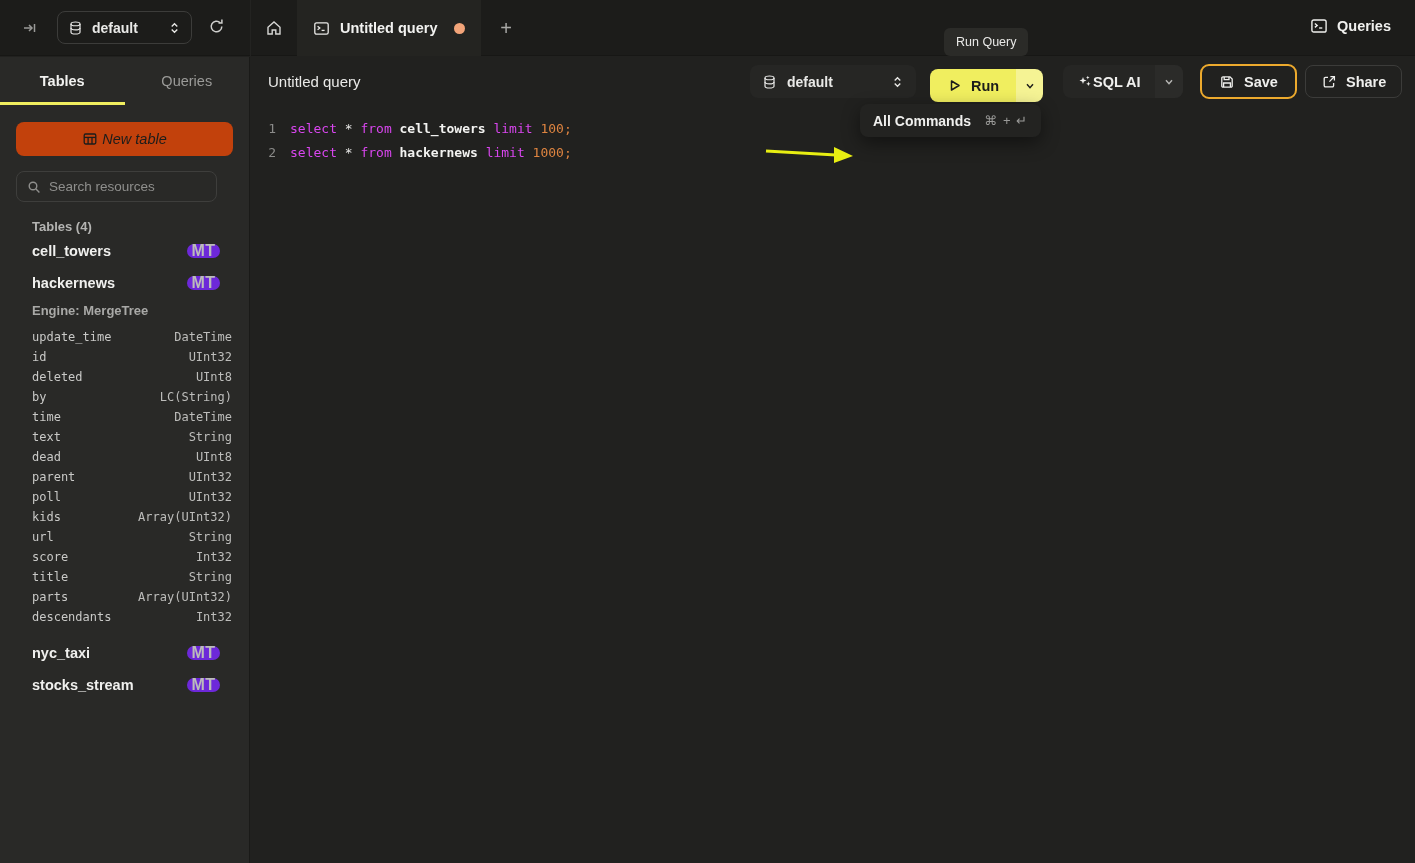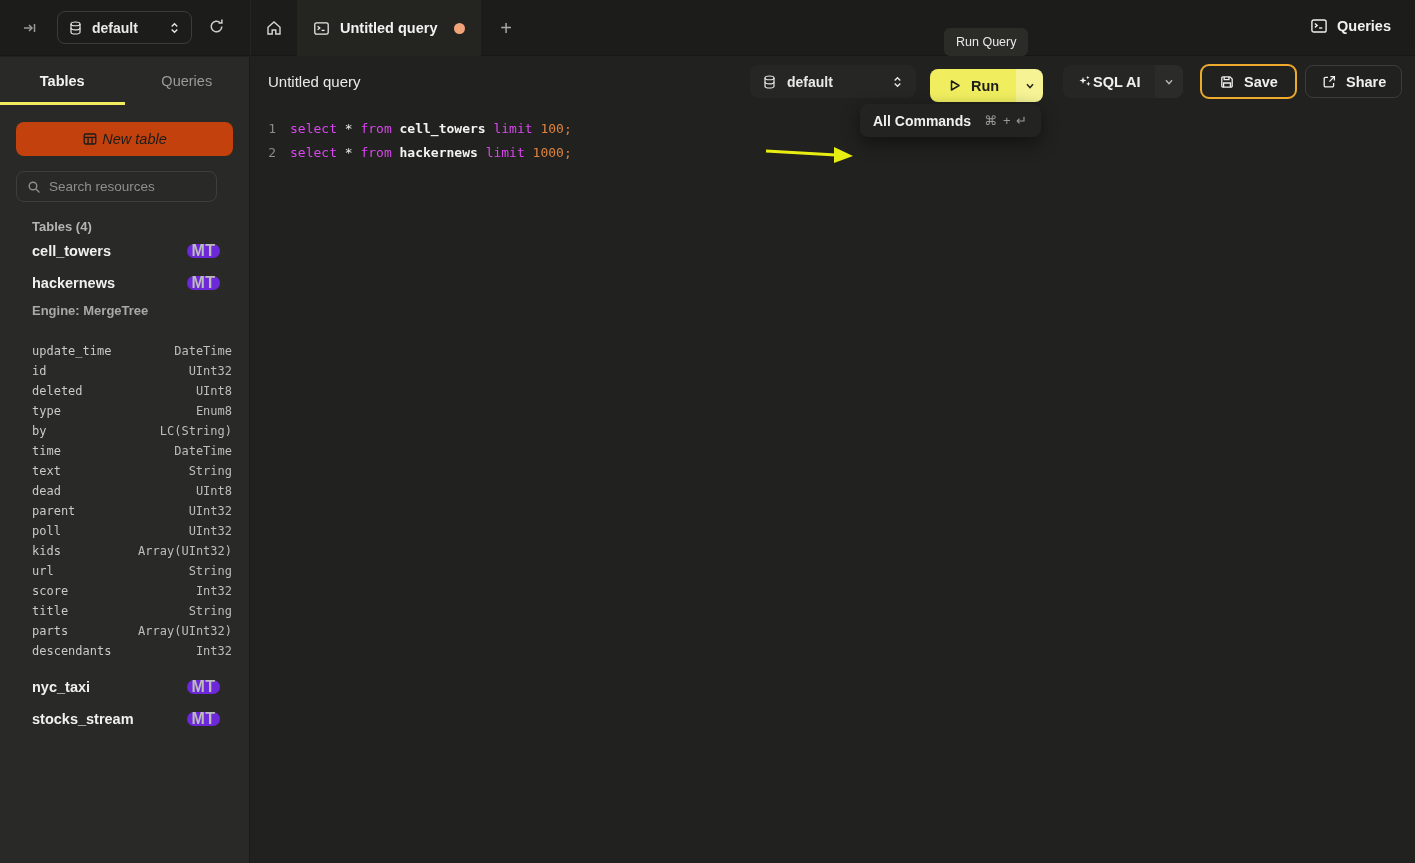--- a/index.html
+++ b/index.html
@@ -82,21 +82,21 @@
   .search-box input { background:transparent; border:none; outline:none; color:#d8d8d6; font-size:13.5px; width:100%;
     font-family:"Liberation Sans", sans-serif; }
   .search-box input::placeholder { color:#8f8f8d; }
   .section-label { margin-top:17px; padding-left:32px; color:#b4b4b2; font-size:13px; font-weight:600; height:16px; }
   .tbl-row { height:32px; display:flex; align-items:center; padding:0 29px 0 32px; cursor:pointer; }
   .tbl-row:first-of-type { margin-top:6px; }
   .tbl-row .name { flex:1; color:#f0f0ee; font-size:14.5px; font-weight:700; }
   .mt-badge { width:33px; height:14px; border-radius:10px; background:#6d28d9; color:#bcbcba; font-size:16px; font-weight:700;
     display:flex; align-items:center; justify-content:center; letter-spacing:.5px; }
   .engine-label { height:22px; padding-left:32px; color:#a9a9a7; font-size:13px; display:flex; align-items:center;font-weight:bold; }
-  .cols { margin-top:20px; }
+  .cols { margin-top:6px; }
   .col-row { height:20px; display:flex; align-items:center; padding:0 17px 0 32px;
     font-family:"DejaVu Sans Mono", monospace; font-size:12px; }
   .col-row .cname { flex:1; color:#c9c9c7; }
   .col-row .ctype { color:#bdbdbb; }
   .gap10 { height:10px; }
 
   
   .editor { position:absolute; left:250px; top:108px; width:1165px; height:755px; background:#21211f; padding-top:8px; cursor:text; }
   .code-line { display:flex; height:24px; align-items:center; font-family:"DejaVu Sans Mono", monospace; font-size:13px; }
   .ln { width:26px; text-align:right; color:#8b8b89; }
@@ -309,24 +309,20 @@
         </div>
       <div class="col-row">
           <span class="cname">id</span>
           <span class="ctype">UInt32</span>
         </div>
       <div class="col-row">
           <span class="cname">deleted</span>
           <span class="ctype">UInt8</span>
         </div>
       <div class="col-row">
-          <span class="cname">type</span>
-          <span class="ctype">Enum8</span>
-        </div>
-      <div class="col-row">
           <span class="cname">by</span>
           <span class="ctype">LC(String)</span>
         </div>
       <div class="col-row">
           <span class="cname">time</span>
           <span class="ctype">DateTime</span>
         </div>
       <div class="col-row">
           <span class="cname">text</span>
           <span class="ctype">String</span>

